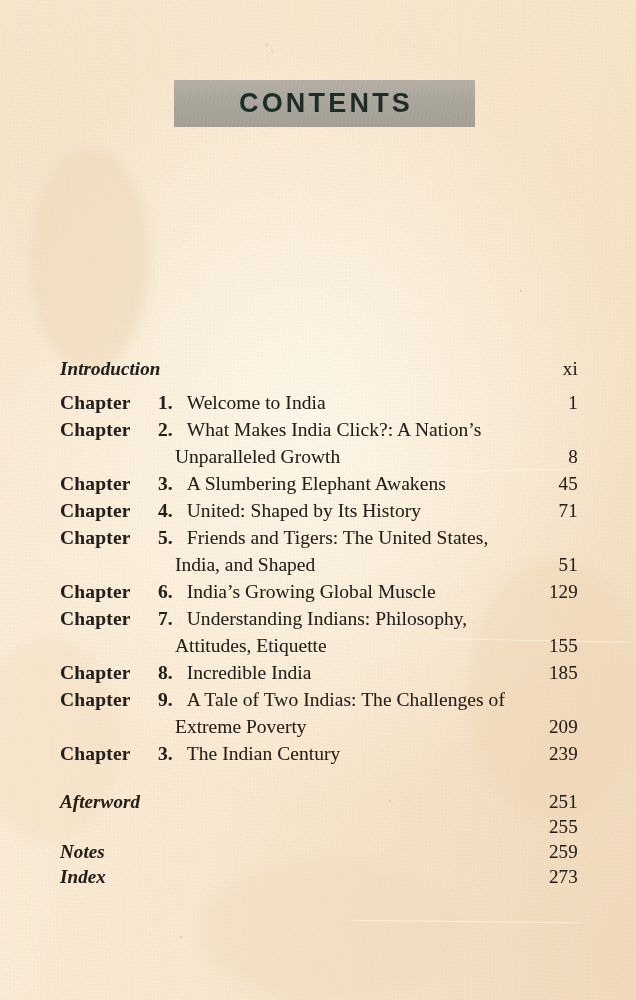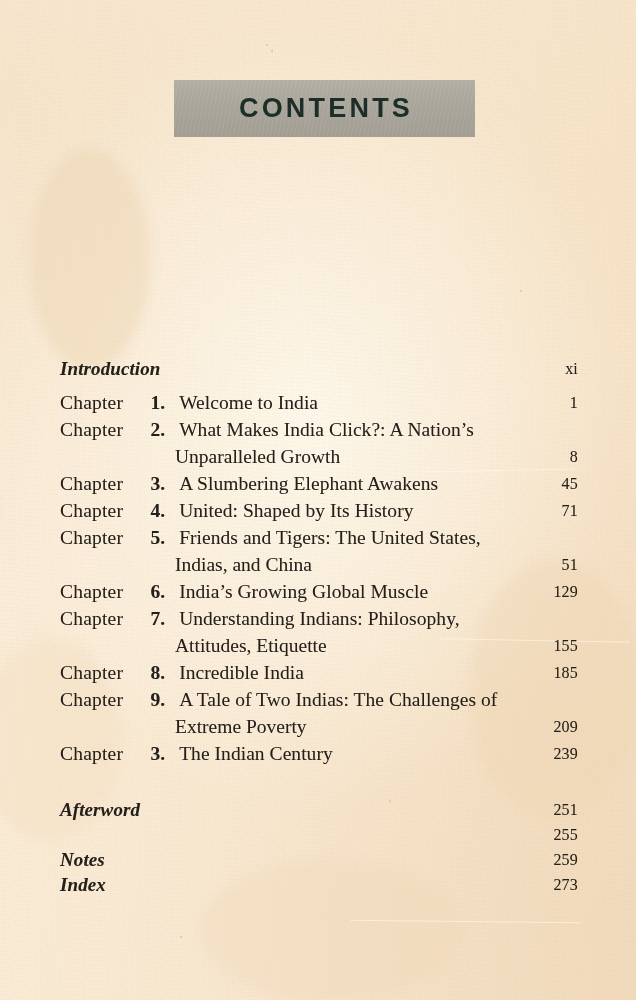--- a/index.html
+++ b/index.html
@@ -63,21 +63,21 @@
     position: absolute;
     inset: 0;
   }
 
   
   .title-band {
     position: absolute;
     left: 174px;
     top: 80px;
     width: 301px;
-    height: 57px;
+    height: 47px;
     background:
       repeating-linear-gradient(100deg, rgba(255,255,255,0.06) 0px, rgba(255,255,255,0.06) 1px, rgba(0,0,0,0) 1px, rgba(0,0,0,0) 4px),
       linear-gradient(180deg, #b3aea3 0%, #aaa59a 45%, #a39e93 100%);
     display: flex;
     align-items: center;
     justify-content: center;
   }
   .title-band .title-text {
     font-family: "Liberation Sans", "DejaVu Sans", sans-serif;
     font-weight: bold;
@@ -112,21 +112,21 @@
     font-size: 19px;
     letter-spacing: 0.1px;
   }
   .matter {
     line-height: 25px;
     min-height: 25px;
   }
 
   
   .chapter .chap-word {
-    font-weight: normal;
+    font-weight: bold;
     font-size: 19.5px;
     letter-spacing: 0.2px;
   }
   .chapter .chap-num {
     font-weight: bold;
     font-size: 19.5px;
     display: inline-block;
     width: 40px;
     text-align: right;
     margin-left: 2px;
@@ -136,36 +136,36 @@
     margin-left: 14px;
     letter-spacing: 0.05px;
   }
   .chapter {
     line-height: 27px;
   }
 
   .pageno {
     position: absolute;
     right: 58px;
-    font-size: 16px;
+    font-size: 19px;
     letter-spacing: 0.2px;
   }
 
   
   .cont-line {
     position: relative;
     padding-left: 175px;
     padding-right: 89px;
     font-size: 19.5px;
     line-height: 27px;
     min-height: 27px;
   }
 
   .gap-before {
-    margin-top: 30px;
+    margin-top: 22px;
   }
   .gap-small {
     margin-top: 8px;
   }
 
   
   .ink {
     color: #231f1a;
     text-shadow: 0 0 0.4px rgba(60,45,30,0.25);
   }
@@ -233,21 +233,21 @@
         <span class="chap-title ink">United: Shaped by Its History</span>
         <span class="pageno ink">71</span>
       </div>
 
       <div class="row chapter">
         <span class="chap-word ink">Chapter</span>
         <span class="chap-num ink">5.</span>
         <span class="chap-title ink">Friends and Tigers: The United States,</span>
       </div>
       <div class="cont-line">
-        <span class="ink">Indias, and China</span>
+        <span class="ink">India, and Shaped</span>
         <span class="pageno ink">51</span>
       </div>
 
       <div class="row chapter">
         <span class="chap-word ink">Chapter</span>
         <span class="chap-num ink">6.</span>
         <span class="chap-title ink">India’s Growing Global Muscle</span>
         <span class="pageno ink">129</span>
       </div>
 

